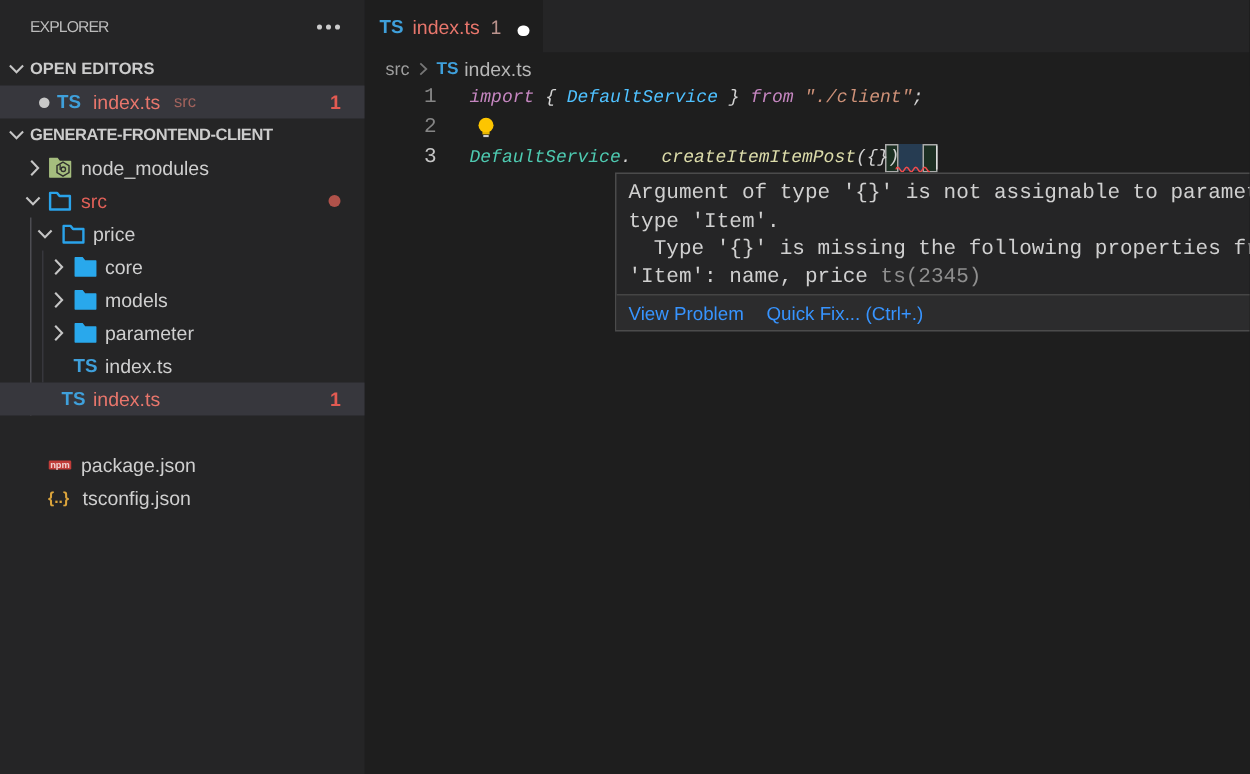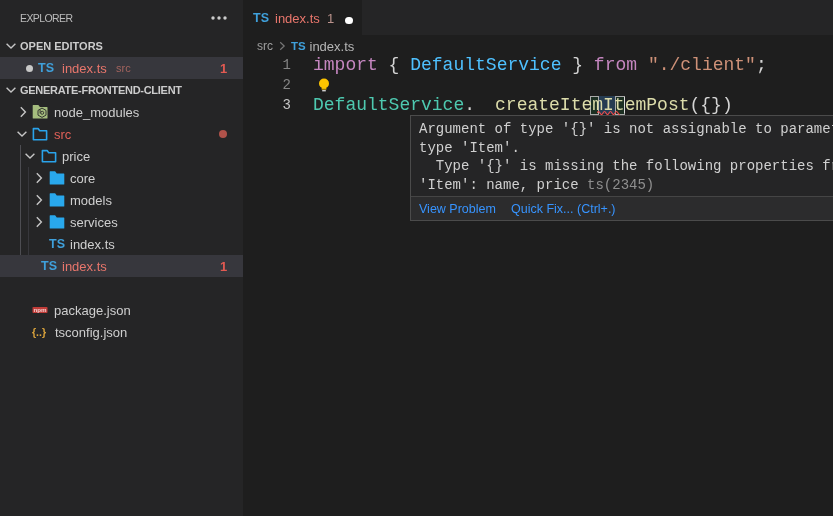--- a/index.html
+++ b/index.html
@@ -15,21 +15,21 @@
 .hdr { position:absolute; top:50%; transform:translateY(-50%); font-size:11px; font-weight:bold; color:#cccccc; white-space:nowrap; }
 .chev { position:absolute; top:50%; transform:translateY(-50%); }
 .err1 { position:absolute; top:50%; transform:translateY(-50%); font-size:13px; font-weight:bold; color:#e25a52; }
 .salmon { color:#e8766c; }
 .ficon { position:absolute; top:50%; transform:translateY(-50%); }
 .tsicon { position:absolute; top:50%; transform:translateY(-50%); font-size:12.5px; font-weight:bold; color:#3fa0db; letter-spacing:0px; }
 
 #tabstrip { left:243px; top:0; width:590px; height:35px; background:#252526; }
 #tab { left:243px; top:0; width:119px; height:35px; background:#1e1e1e; }
 #breadcrumb { left:243px; top:35px; width:590px; height:22px; background:#1e1e1e; }
-.code { position:absolute; font-family:"Liberation Mono", monospace; font-size:18px; line-height:20px; white-space:pre; color:#d4d4d4; }
+.code { position:absolute; font-family:"Liberation Mono", monospace; font-size:12px; line-height:20px; white-space:pre; color:#d4d4d4;font-style:italic; }
 .ln { position:absolute; width:48px; text-align:right; font-family:"Liberation Mono", monospace; font-size:14px; line-height:20px; color:#858585; left:243px; }
 .kw { color:#c586c0; } .cls { color:#4ec9b0; } .var { color:#4fc1ff; }
 .fn { color:#dcdcaa;margin-left:20px; } .str { color:#ce9178; }
 
 #popup { left:410px; top:115px; width:502px; height:106px; background:#252526; border:1px solid #4b4b4b; }
 #popmsg { position:absolute; left:8px; top:4px; font-family:"Liberation Mono", monospace; font-size:14px; line-height:18.5px; white-space:pre; color:#d0d0d0; }
 #popstatus { position:absolute; left:0; bottom:0; width:100%; height:24px; border-top:1px solid #454545; background:#2c2c2d; }
 .plink { position:absolute; top:50%; transform:translateY(-50%); font-size:12.5px; color:#3794ff; white-space:nowrap; }
 </style>
 </head>
@@ -178,21 +178,21 @@
       <span class="rowlab" style="left:70px;">models</span>
     </div>
 
     <div class="row" style="top:211px;">
       <svg class="chev" style="left:33px;" width="12" height="12" viewBox="0 0 12 12">
           <path d="M3.8 1.2 L8.4 6 L3.8 10.8" stroke="#c5c5c5" stroke-width="1.4" fill="none"></path>
         </svg>
       <svg class="ficon" style="left:49px;" width="16" height="16" viewBox="0 0 16 16">
         <path d="M0.7 1.8 q0-0.5 0.5-0.5 h4.9 l1.7 2.2 h7 q0.5 0 0.5 0.5 v10 q0 0.5 -0.5 0.5 h-13.6 q-0.5 0 -0.5 -0.5 z" fill="#29a8ec"></path>
       </svg>
-      <span class="rowlab" style="left:70px;">services</span>
+      <span class="rowlab" style="left:70px;">parameter</span>
     </div>
 
     <div class="row" style="top:233px;">
       <span class="tsicon" style="left:49px;">TS</span>
       <span class="rowlab" style="left:70px;">index.ts</span>
     </div>
 
     <div class="row sel" style="top:255px;">
       <span class="tsicon" style="left:41px;">TS</span>
       <span class="rowlab salmon" style="left:62px;">index.ts</span>

